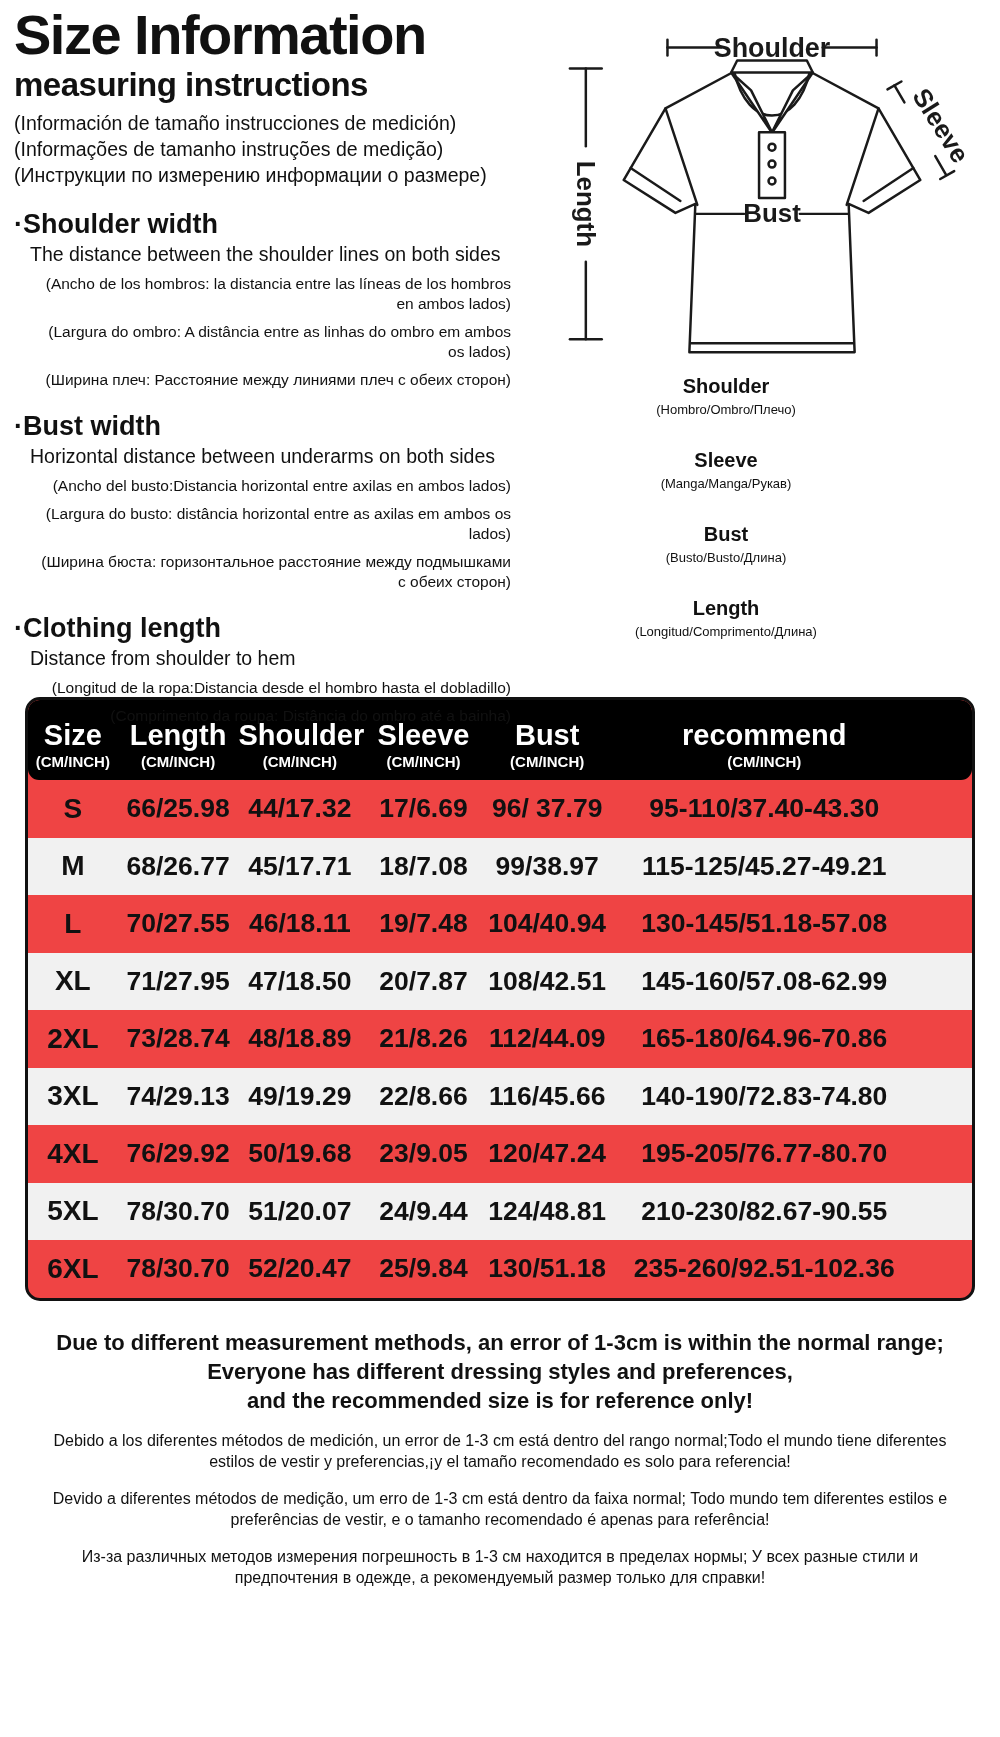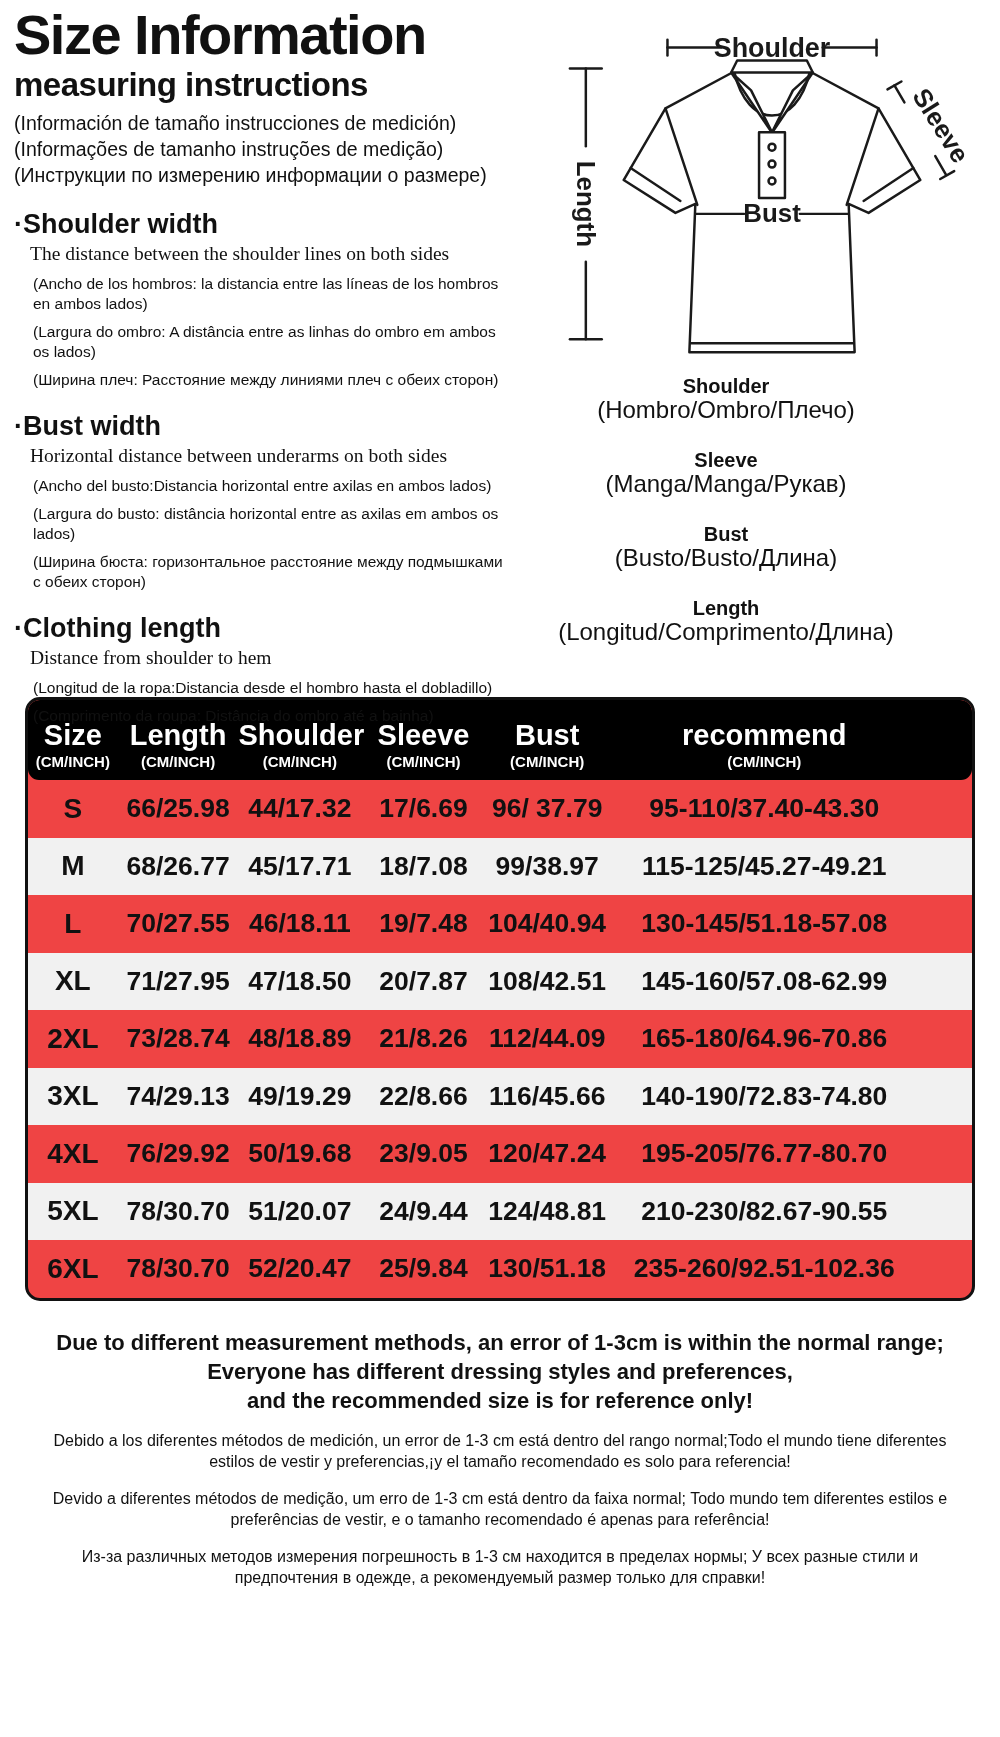--- a/index.html
+++ b/index.html
@@ -9,29 +9,29 @@
     font-family:"Liberation Sans", sans-serif;
   }
   
   .top-area { position:relative; height:697px; }
   .left-col { position:absolute; left:14px; top:4px; width:538px; }
   .main-title { font-size:56px; font-weight:800; letter-spacing:-1.5px; line-height:62px; }
   .sub-title  { font-size:33px; font-weight:800; letter-spacing:-0.5px; line-height:38px; margin-bottom:6px; }
   .intro-line { font-size:19.5px; line-height:26px; }
   .section { margin-top:21px; }
   .section-title { font-size:27px; font-weight:800; line-height:30px; }
-  .section-desc  { font-size:19.5px; line-height:24px; margin:3px 0 2px 16px;font-family:Liberation Serif, serif; }
-  .section-tr    { font-size:15.5px; line-height:20px; margin:8px 0 0 19px; max-width:478px; }
+  .section-desc  { font-size:19.5px; line-height:24px; margin:3px 0 2px 16px; }
+  .section-tr    { font-size:15.5px; line-height:20px; margin:8px 0 0 19px; max-width:478px;text-align:right; }
 
   .right-col { position:absolute; left:548px; top:8px; width:450px; }
   .polo { display:block; width:448px; height:354px; }
   .legend { width:356px; margin-top:12px; text-align:center; }
   .legend-item { margin-bottom:27px; }
   .legend-term { font-size:20px; font-weight:800; line-height:24px; }
-  .legend-tr   { font-size:24px; line-height:23px; }
+  .legend-tr   { font-size:13px; line-height:23px; }
 
   
   .size-table { margin:0 25px; border:3px solid #111111; border-radius:15px; overflow:hidden; background:#ef4444; }
   .t-grid { display:grid; grid-template-columns:9.5% 12.8% 13% 13.2% 13% 1fr; align-items:center; }
   .t-head { background:#000000; border-radius:11px; color:#ffffff; height:80px; }
   .th { text-align:center; padding-top:9px; }
   .th-label { font-size:29px; font-weight:800; line-height:35px; }
   .th-unit  { font-size:15px; font-weight:700; line-height:18px; }
   .th.rec { padding-right:52px; }
   .t-row { height:57.5px; text-align:center; }

